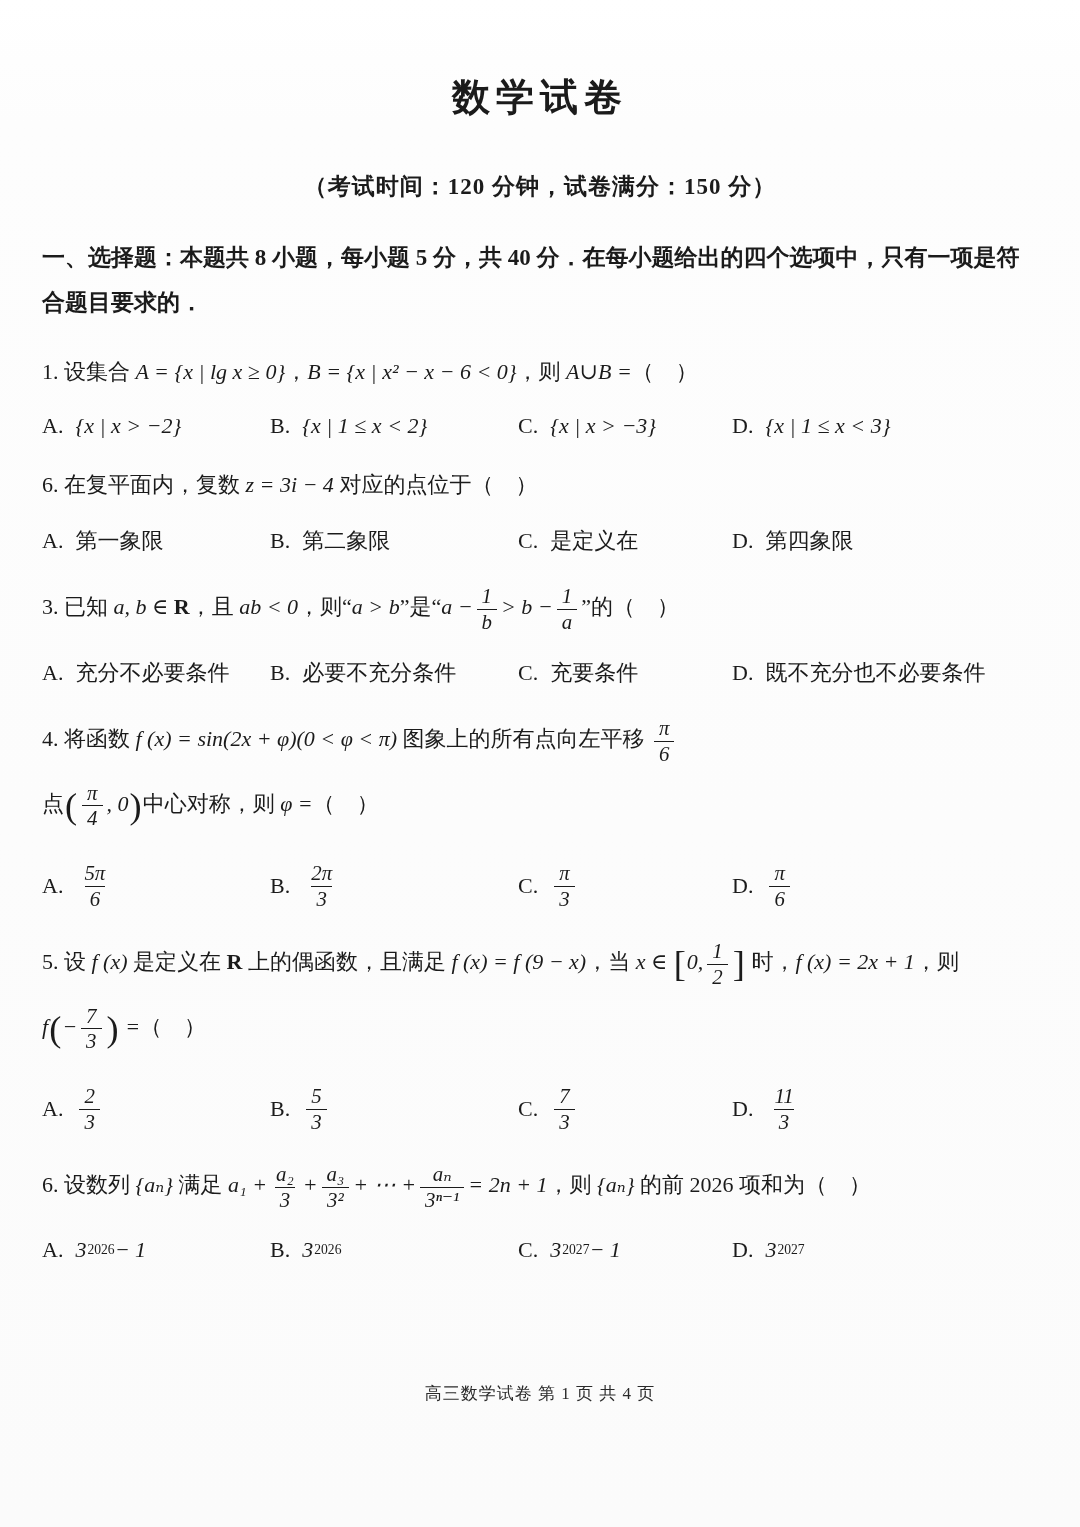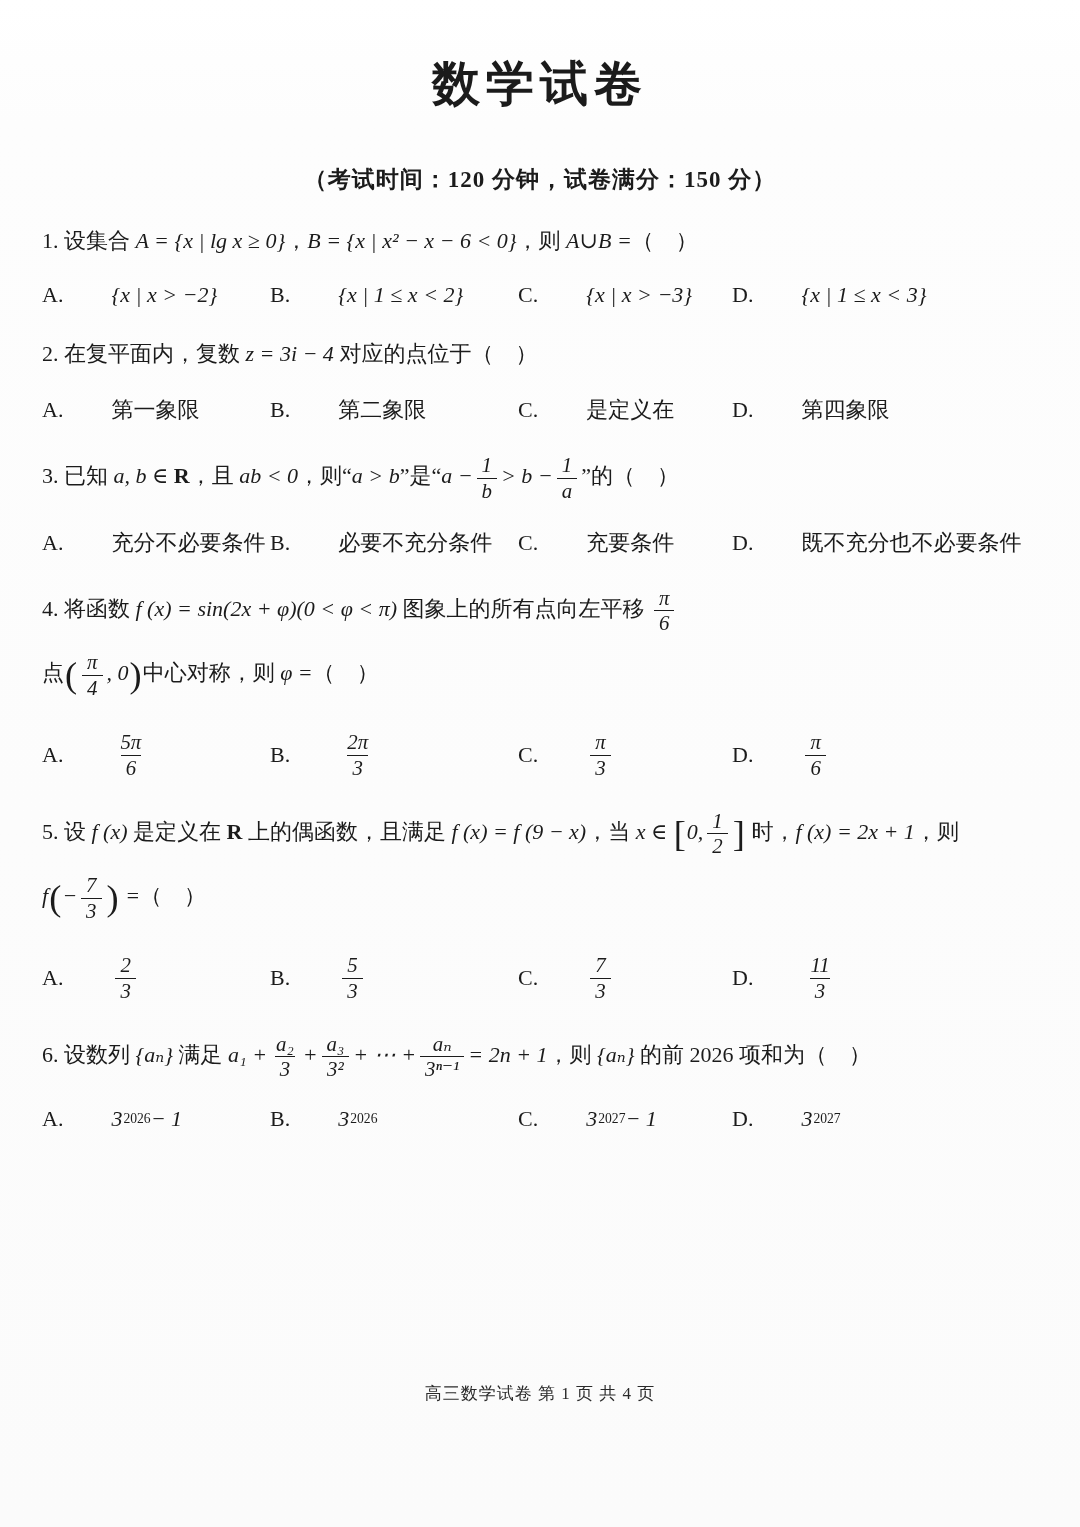--- a/index.html
+++ b/index.html
@@ -4,41 +4,41 @@
 <style>
   html,body{margin:0;padding:0;}
   body{
     width:1080px;height:1527px;position:relative;overflow:hidden;
     background:linear-gradient(180deg,#ffffff 0%,#fdfdfd 8%,#fbfbfb 100%);
     color:#1b1b1b;
     font-family:"Liberation Serif","DejaVu Serif",serif;
   }
   .page{padding:0 42px;}
   .title{
-    text-align:center;font-size:48px;font-weight:800;letter-spacing:6px;
-    margin-top:52px;
+    text-align:center;font-size:38px;font-weight:800;letter-spacing:6px;
+    margin-top:72px;
   }
   .meta{
     text-align:center;font-size:23px;font-weight:bold;margin-top:48px;
     letter-spacing:1px;
   }
   .section-header{
     font-size:23px;font-weight:bold;margin-top:34px;line-height:1.95;
   }
   .stem{font-size:22px;margin-top:28px;line-height:1.6;}
   .stem.tight{margin-top:14px;}
   .opts{display:flex;align-items:center;font-size:22px;margin-top:24px;}
   .opts.tall{margin-top:30px;}
   .opt{display:flex;align-items:center;}
   .opt:nth-child(1){width:228px;}
   .opt:nth-child(2){width:248px;}
   .opt:nth-child(3){width:214px;}
   .opt:nth-child(4){flex:1;}
   .opt-label{margin-right:12px;font-family:"Liberation Serif","DejaVu Serif",serif;}
-  .opt-content{display:inline-flex;align-items:center;flex-wrap:wrap;margin-left:36px;}
+  .opt-content{display:inline-flex;align-items:center;flex-wrap:wrap;}
   .seg-line{display:block;}
   .math{font-family:"Liberation Serif","DejaVu Serif",serif;font-style:italic;}
   .mbold{font-family:"Liberation Serif","DejaVu Serif",serif;font-weight:bold;font-style:normal;}
   .frac{
     display:inline-flex;flex-direction:column;align-items:center;
     vertical-align:middle;margin:0 4px;line-height:1.18;font-size:95%;
     font-family:"Liberation Serif","DejaVu Serif",serif;font-style:italic;
   }
   .fnum{display:block;padding:0 5px;}
   .fden{display:block;border-top:1.6px solid #1b1b1b;padding:0 5px;}
@@ -58,20 +58,24 @@
 </style>
 </head>
 <body>
 
 <div class="page">
 
   <div class="title">数学试卷</div>
 
   <div class="meta">（考试时间：120 分钟，试卷满分：150 分）</div>
 
+  <div class="section-header">
+    <span class="seg-line">一、选择题：本题共 8 小题，每小题 5 分，共 40 分．在每小题给出的四个选项中，只有一项是符</span>
+    <span class="seg-line">合题目要求的．</span>
+  </div>
 
   <div>
     <div class="stem"><span>1. 设集合 </span><span class="math">A = {x | lg x ≥ 0}</span><span>，</span><span class="math">B = {x | x² − x − 6 &lt; 0}</span><span>，则 </span><span class="math">A∪B =</span><span>（　）</span></div>
     <div class="opts">
       <div class="opt">
         <span class="opt-label">A.</span>
         <span class="opt-content">
             <span class="math">{x | x &gt; −2}</span>
           </span>
       </div>
@@ -90,21 +94,21 @@
       <div class="opt">
         <span class="opt-label">D.</span>
         <span class="opt-content">
             <span class="math">{x | 1 ≤ x &lt; 3}</span>
           </span>
       </div>
     </div>
   </div>
 
   <div>
-    <div class="stem"><span>2. 在复平面内，复数 </span><span class="math">z = 3i − 4</span><span> 对应的点位于（　）</span></div>
+    <div class="stem"><span>6. 在复平面内，复数 </span><span class="math">z = 3i − 4</span><span> 对应的点位于（　）</span></div>
     <div class="opts">
       <div class="opt">
         <span class="opt-label">A.</span>
         <span class="opt-content">
             <span>第一象限</span>
           </span>
       </div>
       <div class="opt">
         <span class="opt-label">B.</span>
         <span class="opt-content">

